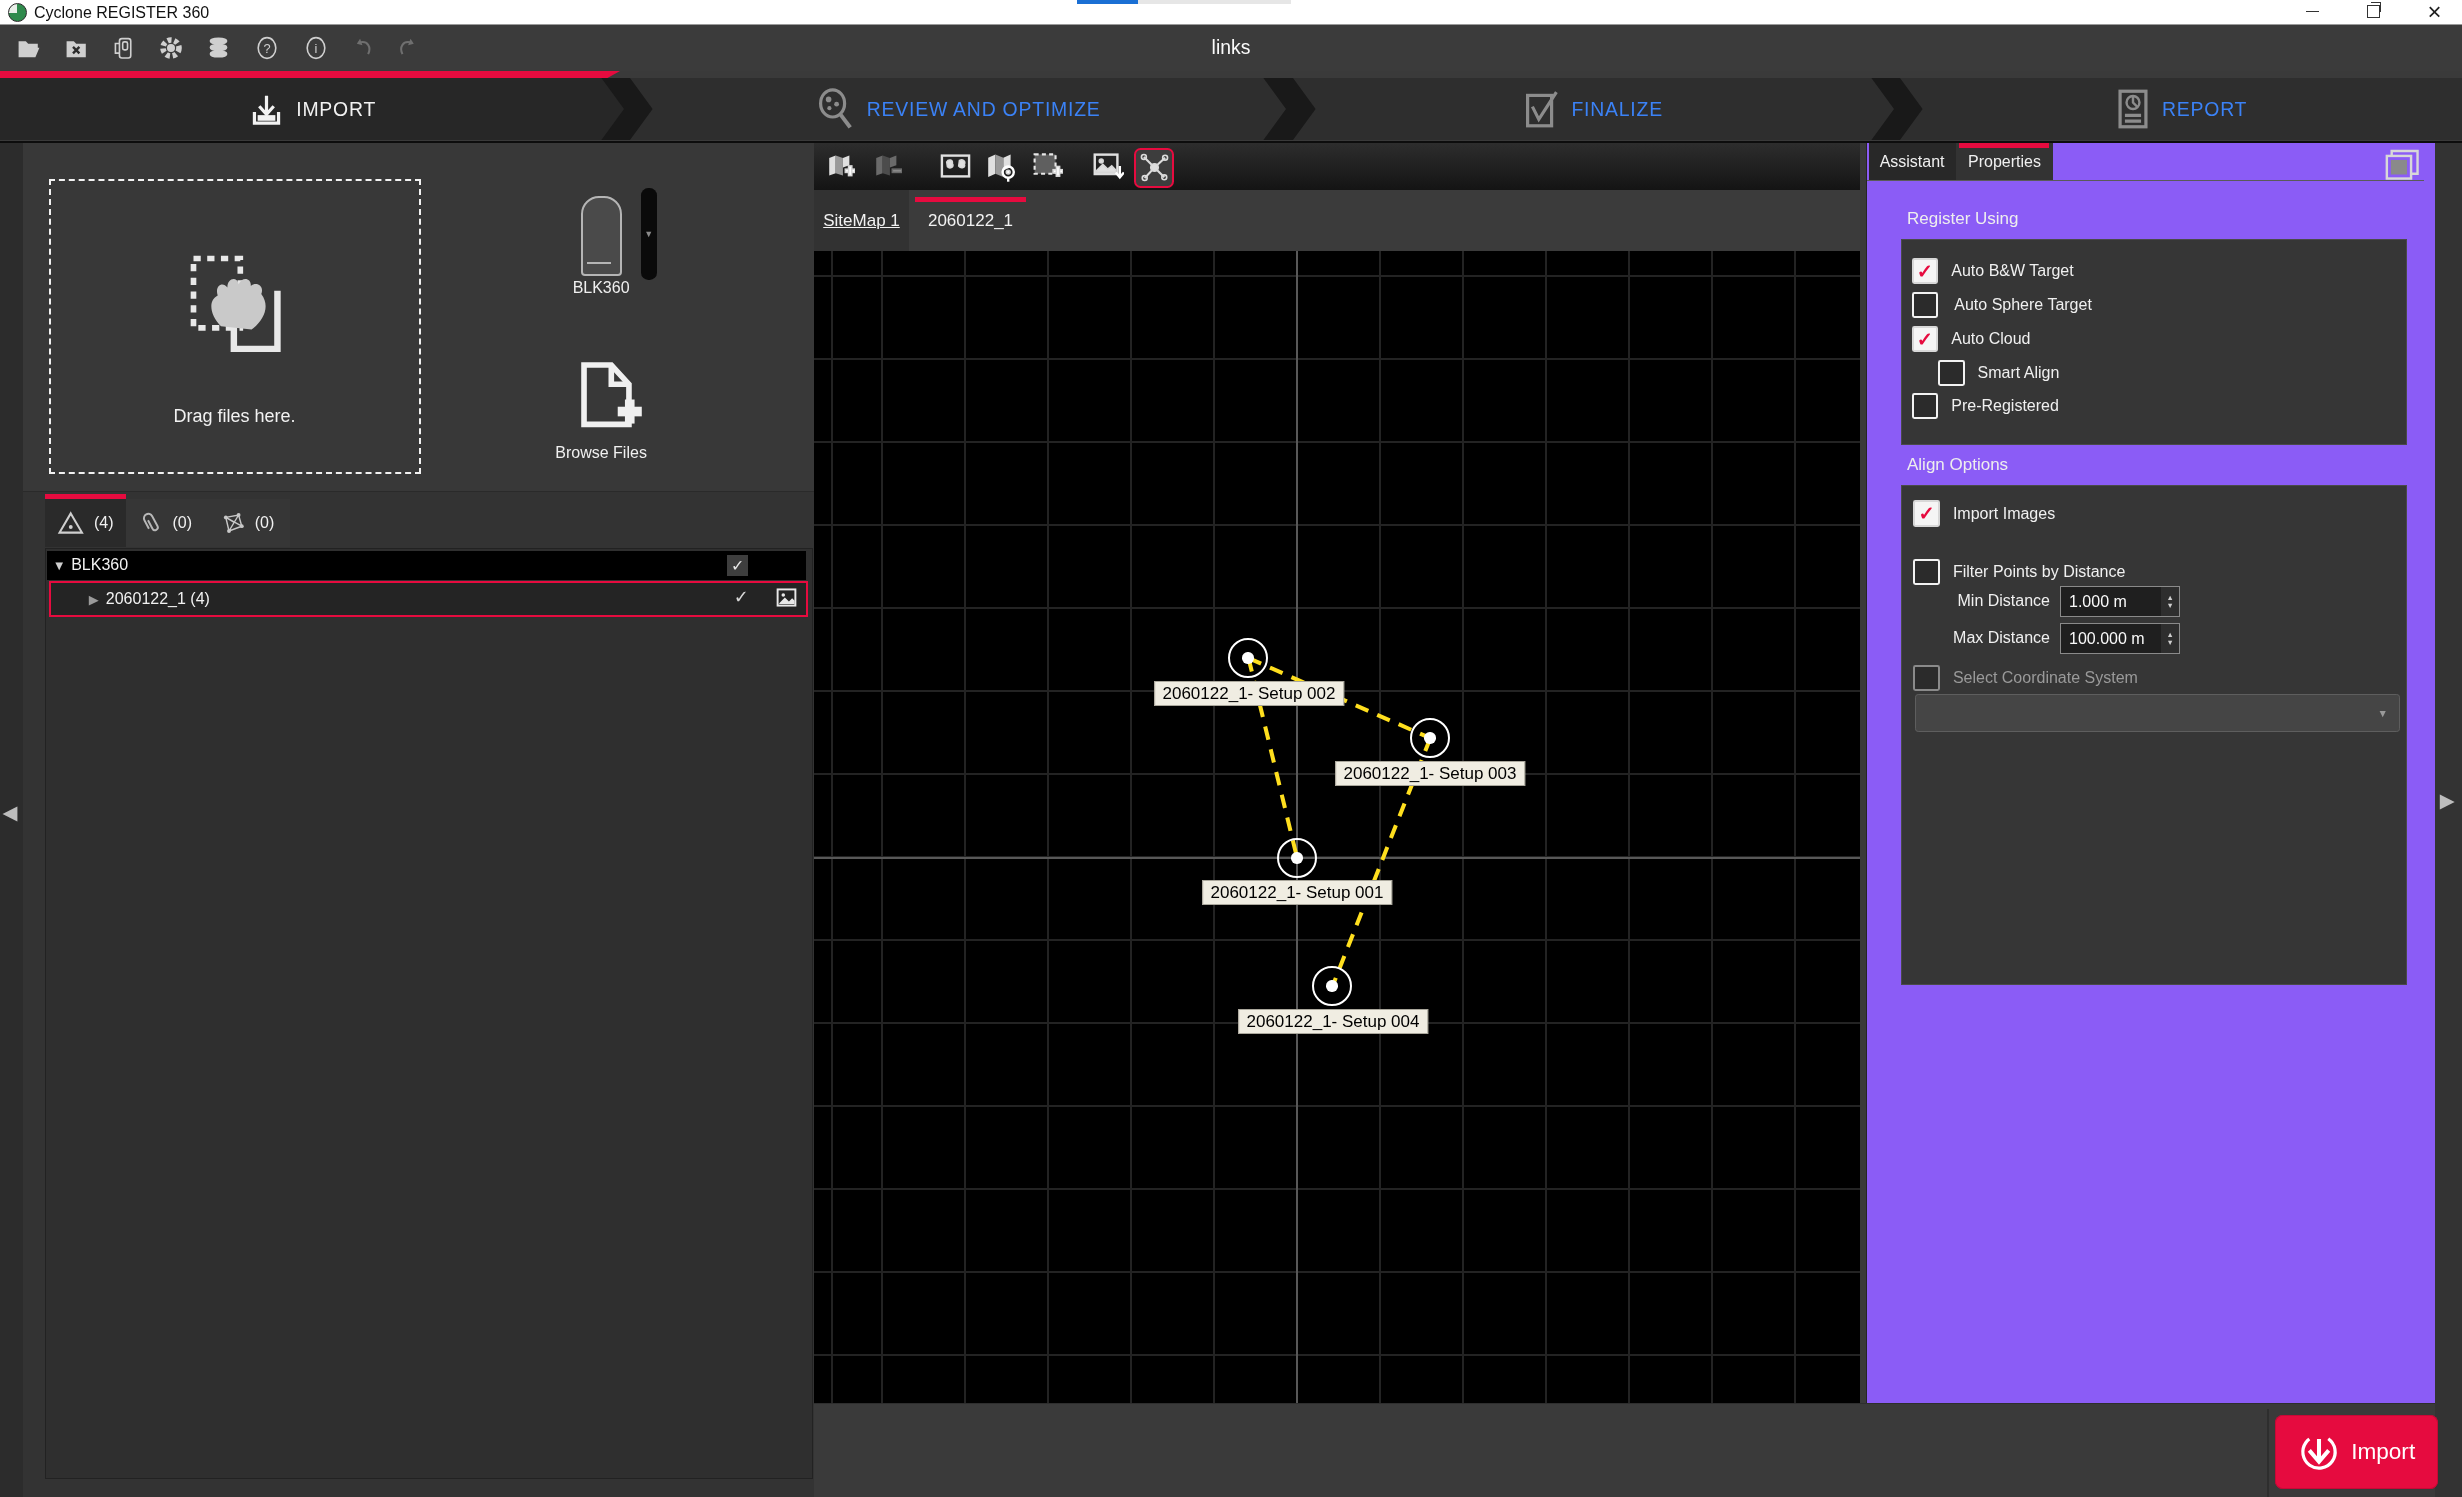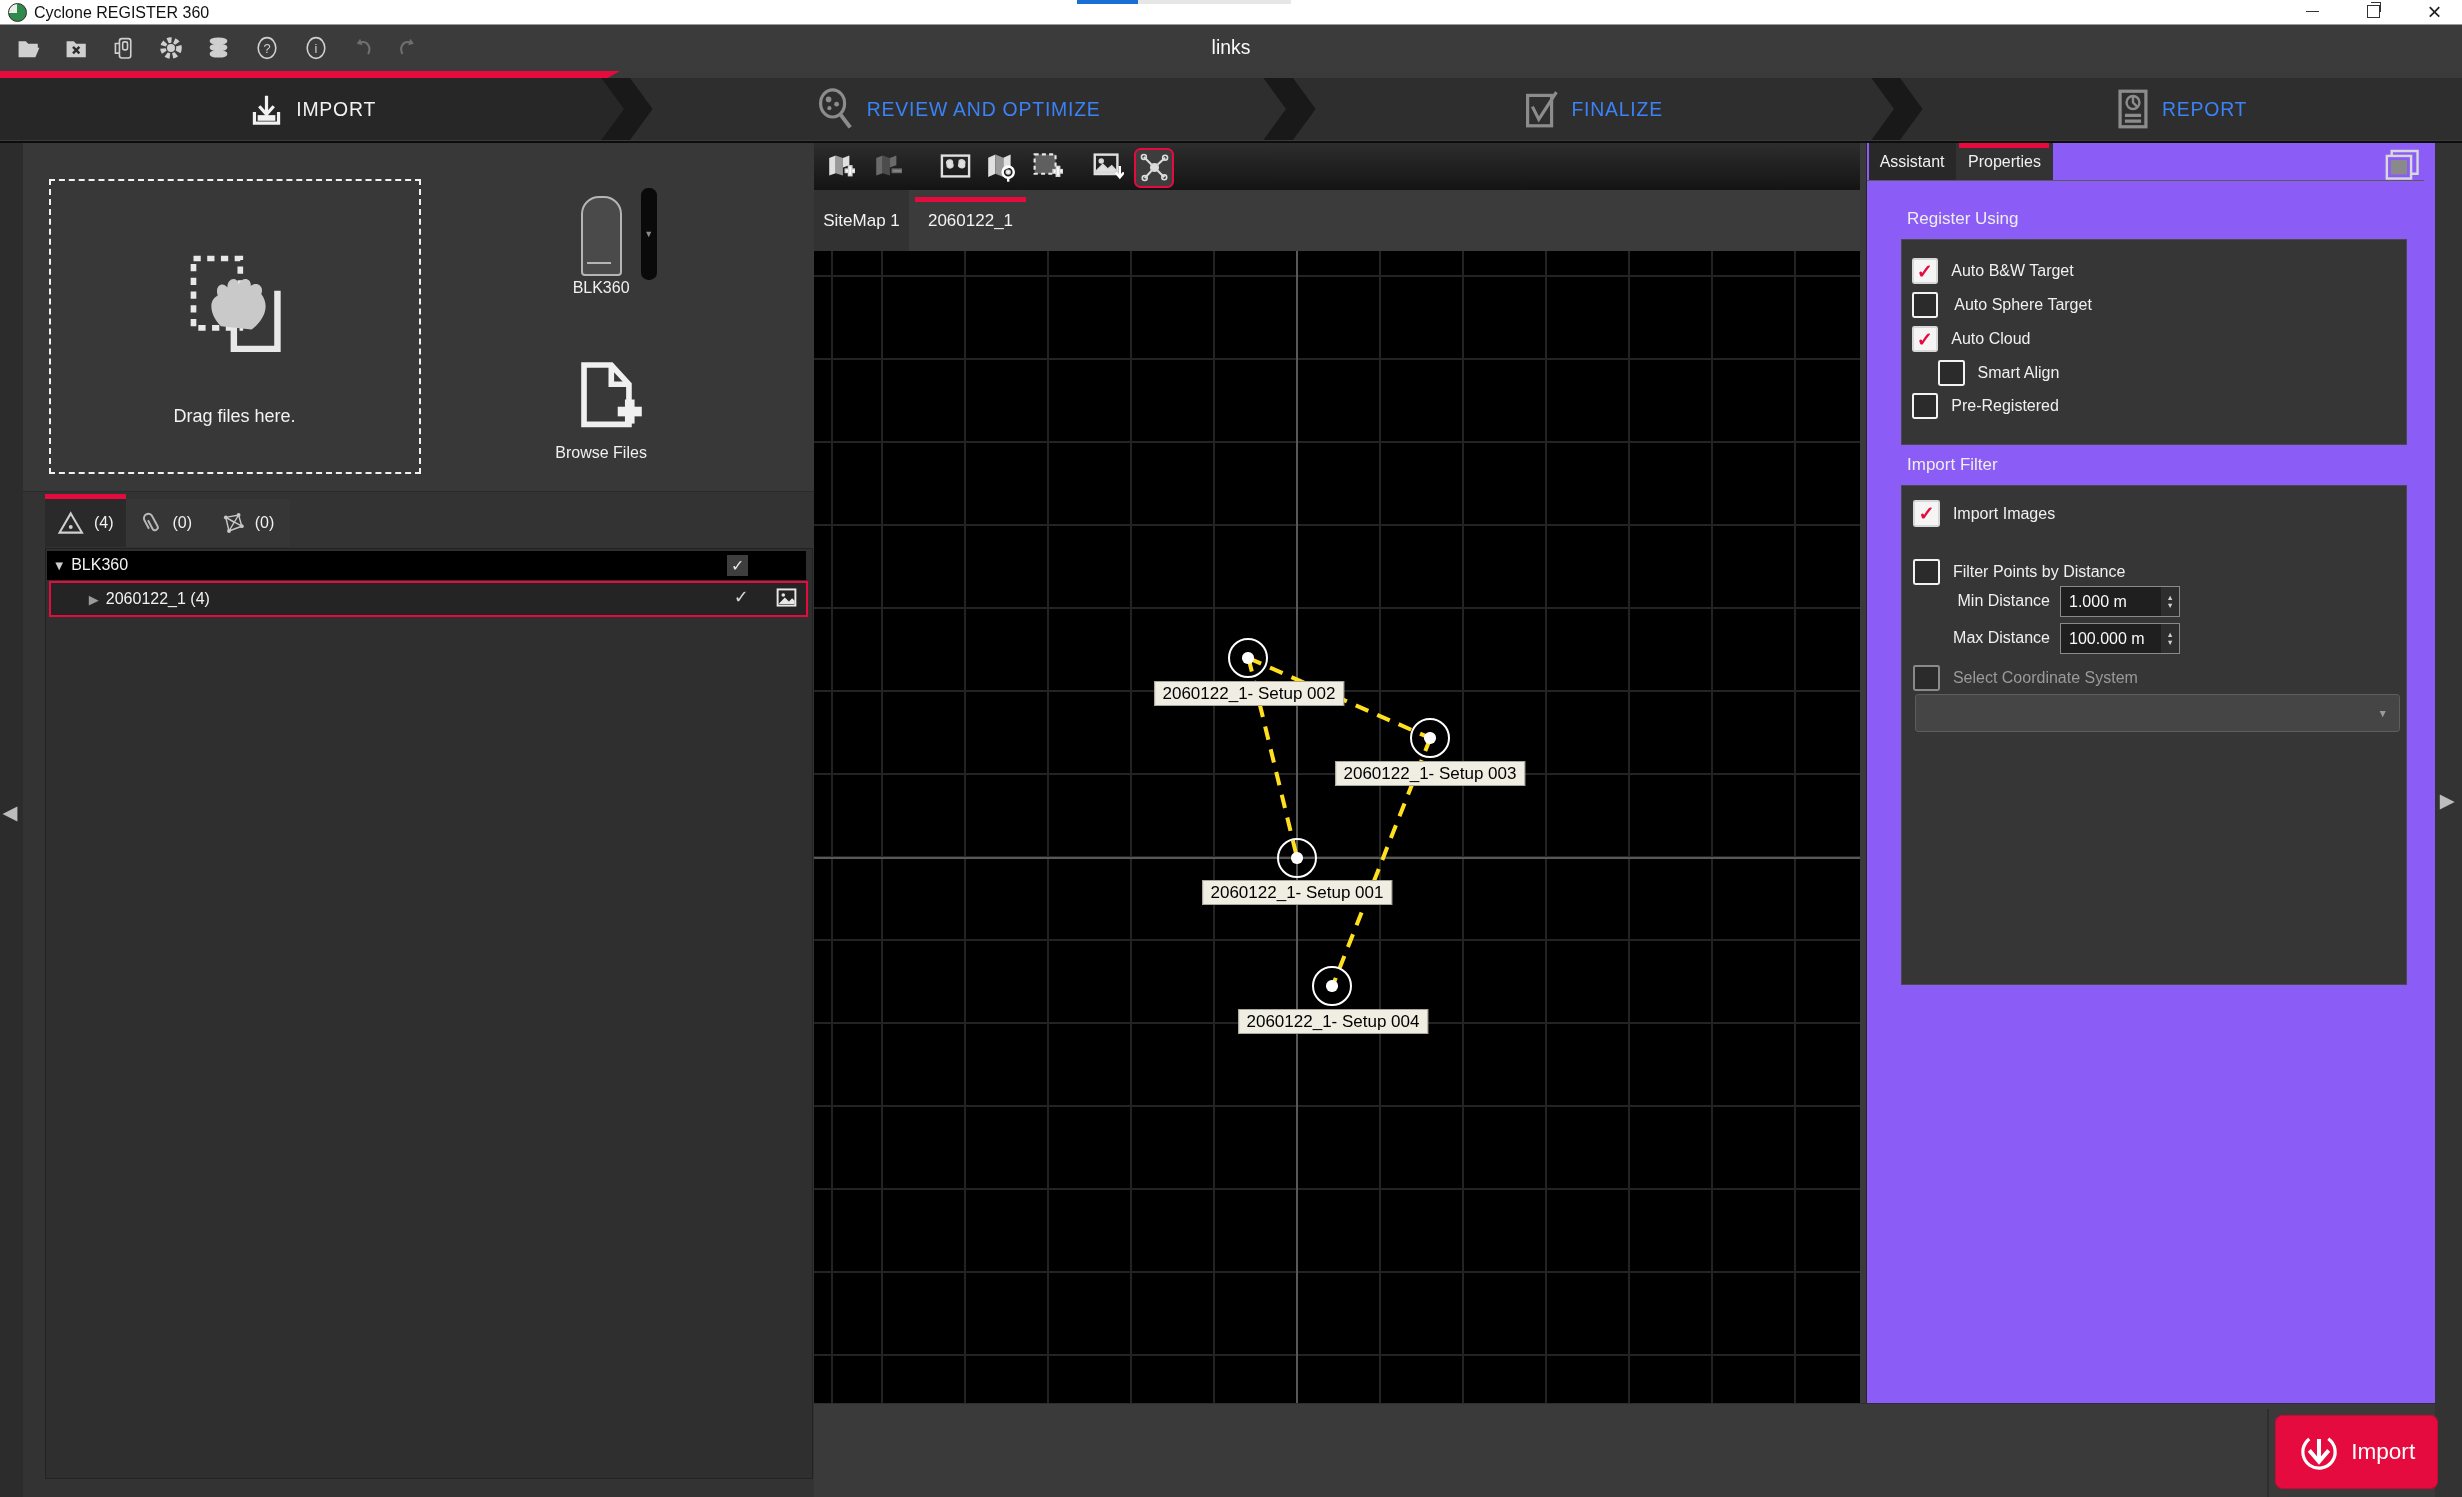--- a/index.html
+++ b/index.html
@@ -84,21 +84,21 @@
   .map-btn{top:4.8px;width:37px;height:37px;display:flex;align-items:center;justify-content:center;}
   .map-btn svg{stroke:#d8d8d8;fill:none;stroke-width:2;}
   .map-btn.dim svg{stroke:#6a6a6a;}
   .map-btn.active{background:#3d3d3d;border:2.4px solid #e60b3f;border-radius:6.5px;width:36px;height:36px;}
   #map-tool-divider{left:921px;top:150px;width:1.6px;height:32px;background:#8a8a8a;}
   #dd-black{left:1065px;top:149px;width:16px;height:36px;background:#050505;border-radius:4.8px;
             display:flex;align-items:center;justify-content:center;color:#9a9a9a;font-size:8px;}
 
   #map-tabstrip{left:814px;top:190px;width:1046px;height:61px;background:#3b3b3b;border-bottom:1.6px solid #2a2a2a;}
   .map-tab{top:0;height:61px;display:flex;align-items:center;justify-content:center;font-size:17px;color:#f2f2f2;}
-  #map-tab-1{left:0;width:95px;background:#323232;}
+  #map-tab-1{left:0;width:95px;background:#323232;text-decoration:underline;}
   #map-tab-2{left:95px;width:123px;background:#3b3b3b;}
   #map-tab-redbar{left:101px;top:6.5px;width:111px;height:5.7px;background:#e60b3f;}
 
   #canvas{left:814px;top:251px;width:1046px;height:1152px;background:#000;overflow:hidden;
     background-image:
       repeating-linear-gradient(to right,#232323 0 1.6px,transparent 1.6px 83px),
       repeating-linear-gradient(to bottom,#232323 0 1.6px,transparent 1.6px 83px);
     background-position:67px 0,0 24px;}
   .axis{position:absolute;background:#585858;}
   .link-line{stroke:#ffdf1e;stroke-width:5;stroke-dasharray:17 12;}
@@ -474,21 +474,21 @@
       <div class="opt-row" style="left:36px;top:120px;">
         <span class="cb"></span>
         <span class="opt-label">Smart Align</span>
       </div>
       <div class="opt-row" style="left:9.7px;top:153px;">
         <span class="cb"></span>
         <span class="opt-label">Pre-Registered</span>
       </div>
     </div>
 
-    <div class="section-title abs" style="left:40px;top:312px;">Import Filter</div>
+    <div class="section-title abs" style="left:40px;top:312px;">Align Options</div>
     <div class="group-box abs" style="left:34px;top:342px;width:504px;height:498px;">
       <div class="opt-row" style="left:11.3px;top:14.5px;">
         <span class="cb checked"></span>
         <span class="opt-label">Import Images</span>
       </div>
       <div class="opt-row" style="left:11.3px;top:73px;">
         <span class="cb"></span>
         <span class="opt-label">Filter Points by Distance</span>
       </div>
       <div class="num-label abs" style="left:37px;top:106px;width:111px;">Min Distance</div>

